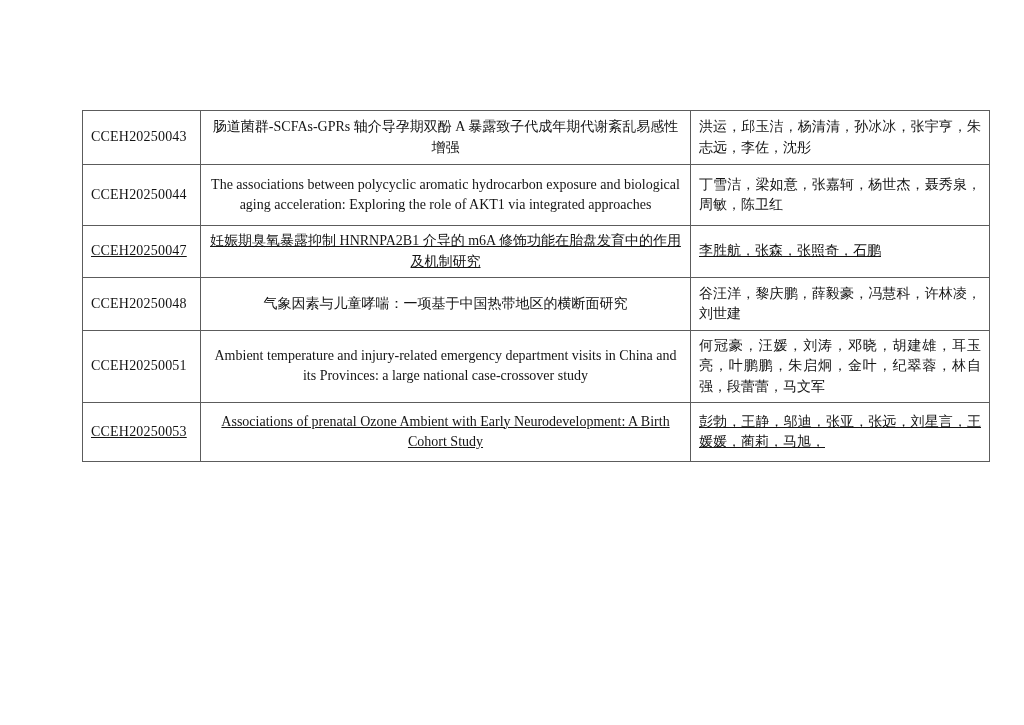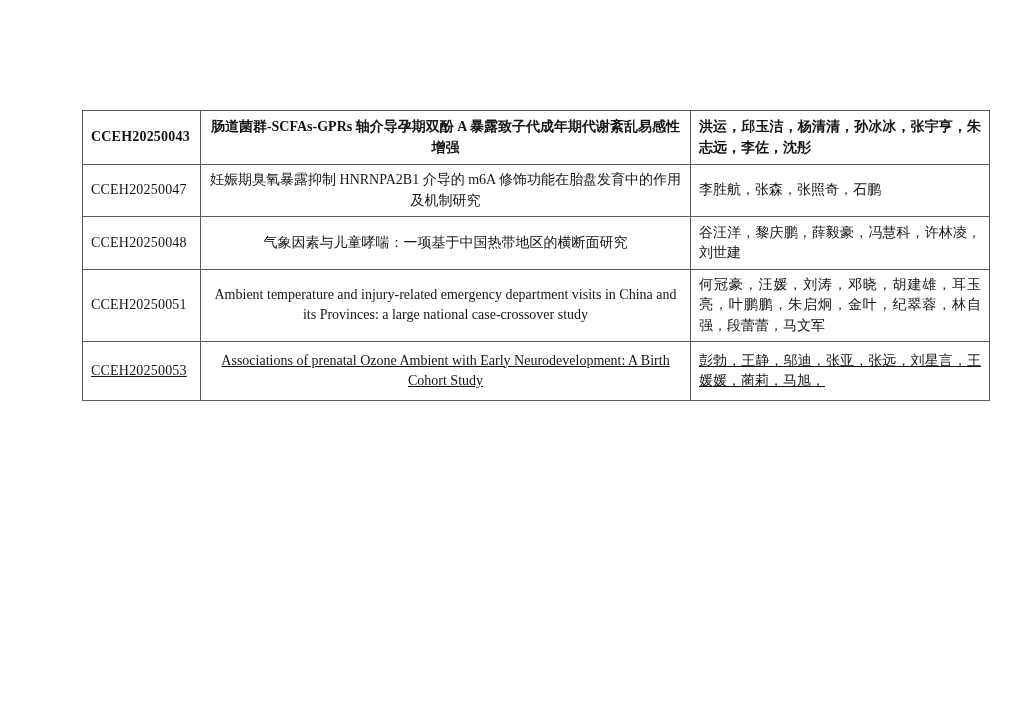--- a/index.html
+++ b/index.html
@@ -41,45 +41,50 @@
   }
   td.col-title {
     text-align: center;
     margin-left: 30px;
   }
   td.col-authors {
     text-align: justify;
     padding-left: 6px;
     padding-right: 6px;
   }
-  tr.row-0 { height: 54px; font-weight: bold; }
+  tr.row-0 { height: 54px; }
   tr.row-1 { height: 61px; }
   tr.row-2 { height: 48px; }
   tr.row-3 { height: 53px; }
-  tr.row-4 { height: 52px; }
+  tr.row-4 { height: 52px; text-decoration: underline; }
   tr.row-5 { height: 53px; }
   tr.row-6 { height: 52px; }
   tr.row-7 { height: 54px; }
   tr.row-8 { height: 59px; text-decoration: underline; }
 </style>
 </head>
 <body>
 
 <div class="page">
   <table class="papers">
     <colgroup>
       <col style="width:118px">
       <col style="width:490px">
       <col style="width:299px">
     </colgroup>
     <tbody>
       <tr class="row-0">
         <td class="col-id">CCEH20250043</td>
         <td class="col-title">肠道菌群-SCFAs-GPRs 轴介导孕期双酚 A 暴露致子代成年期代谢紊乱易感性增强</td>
         <td class="col-authors">洪运，邱玉洁，杨清清，孙冰冰，张宇亨，朱志远，李佐，沈彤</td>
+      </tr>
+      <tr class="row-1">
+        <td class="col-id">CCEH20250044</td>
+        <td class="col-title">The associations between polycyclic aromatic hydrocarbon exposure and biological aging acceleration: Exploring the role of AKT1 via integrated approaches</td>
+        <td class="col-authors">丁雪洁，梁如意，张嘉轲，杨世杰，聂秀泉，周敏，陈卫红</td>
       </tr>
       <tr class="row-4">
         <td class="col-id">CCEH20250047</td>
         <td class="col-title">妊娠期臭氧暴露抑制 HNRNPA2B1 介导的 m6A 修饰功能在胎盘发育中的作用及机制研究</td>
         <td class="col-authors">李胜航，张森，张照奇，石鹏</td>
       </tr>
       <tr class="row-5">
         <td class="col-id">CCEH20250048</td>
         <td class="col-title">气象因素与儿童哮喘：一项基于中国热带地区的横断面研究</td>
         <td class="col-authors">谷汪洋，黎庆鹏，薛毅豪，冯慧科，许林凌，刘世建</td>

